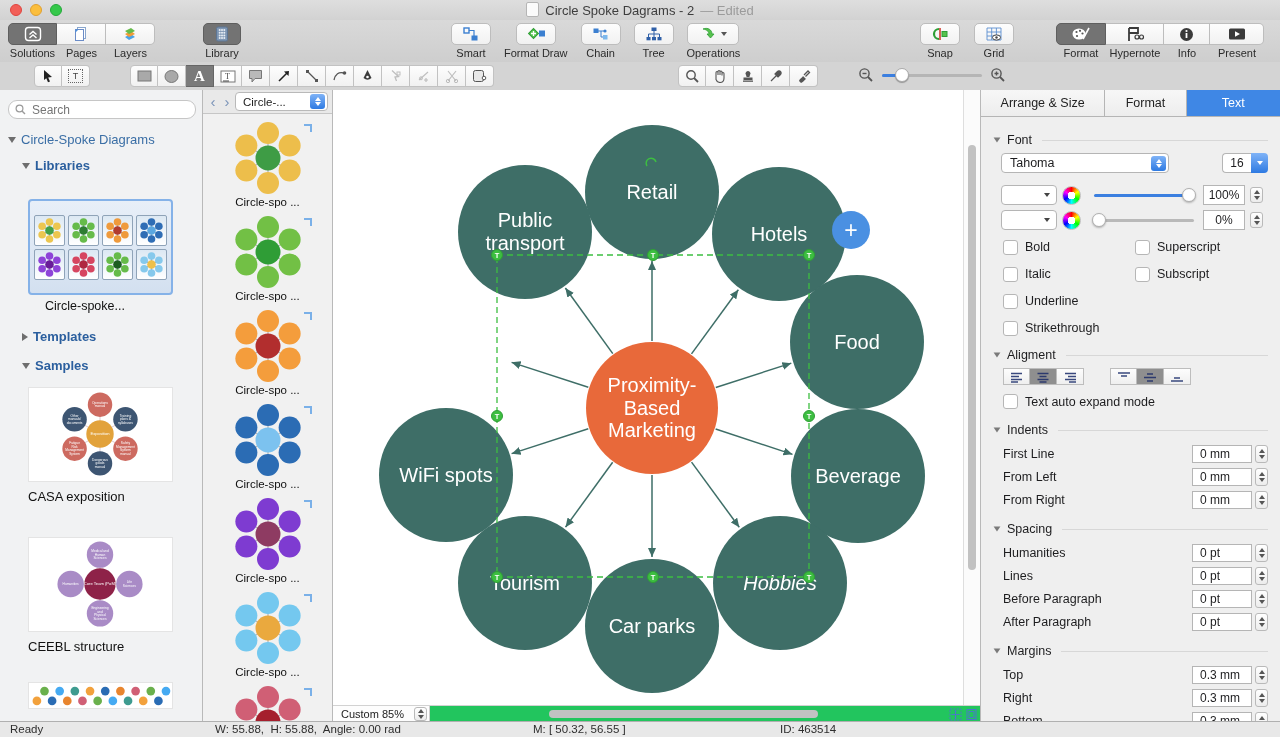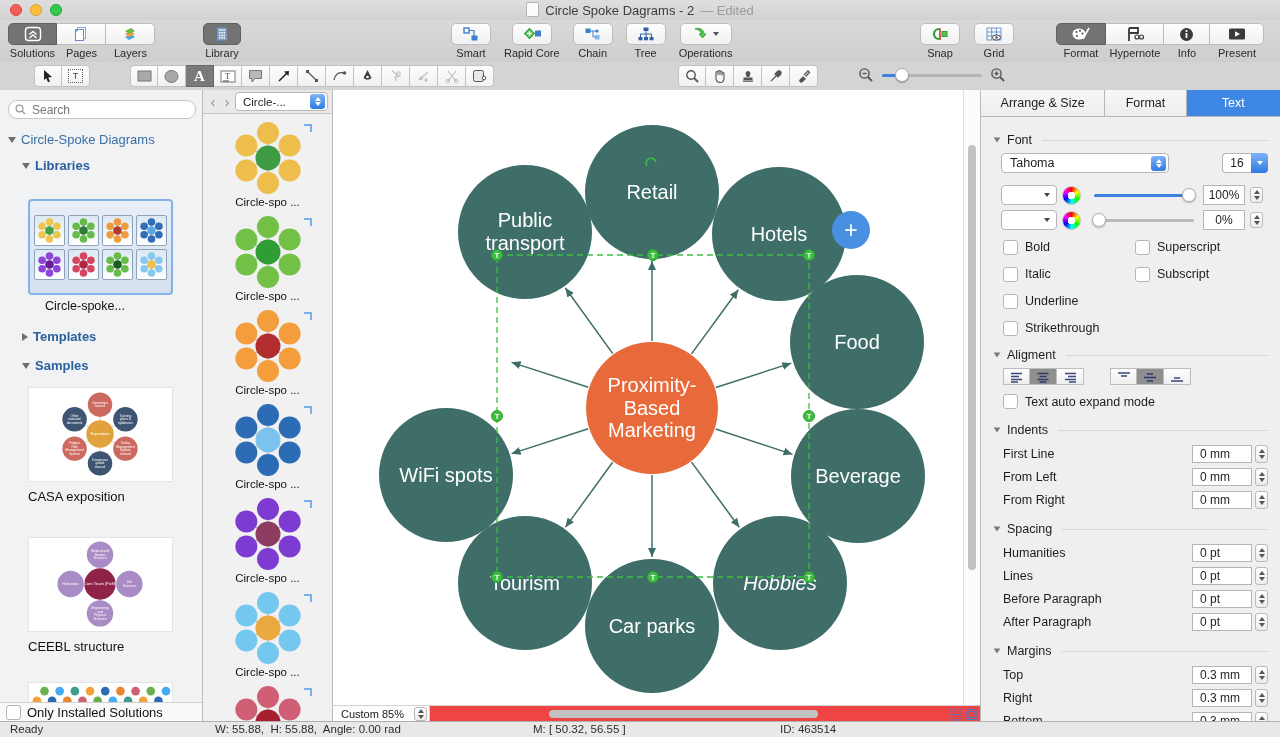--- a/index.html
+++ b/index.html
@@ -83,21 +83,21 @@
   .canvas-wrap{flex:1;background:#fff;position:relative;overflow:hidden}
   .canvas-content{position:absolute;top:0;left:0;width:630px;height:615px;overflow:hidden}
   .diagram-arrows,.diagram-overlay{position:absolute;top:0;left:0}
   .diagram-overlay{pointer-events:none;z-index:6}
   .node{position:absolute;border-radius:50%;display:flex;align-items:center;justify-content:center;color:#fff;font-size:20px;line-height:1.14;text-align:center;z-index:2}
   .node-label{width:90%}
   .hl{background:var(--hl,#B5D3F2);padding:0 5px}
   .plus-btn{position:absolute;border-radius:50%;color:#fff;font-size:23px;display:flex;align-items:center;justify-content:center;z-index:4;font-weight:400}
   .vscroll{position:absolute;top:0;right:0;bottom:17px;width:17px;background:#fbfbfb;border-left:1px solid #dedede;box-sizing:border-box}
   .vthumb{position:absolute;top:55px;left:4px;width:8px;height:425px;border-radius:4px;background:#c2c2c2}
-  .canvas-bottom{position:absolute;left:0;right:0;bottom:0;height:17px;background:#ef4444;border-top:1px solid #d2d2d2;box-sizing:border-box}
+  .canvas-bottom{position:absolute;left:0;right:0;bottom:0;height:17px;background:#22c55e;border-top:1px solid #d2d2d2;box-sizing:border-box}
   .zoom-box{position:absolute;left:0;top:0;bottom:0;width:97px;background:#fdfdfd;border-right:1px solid #cfcfcf;display:flex;align-items:center;justify-content:space-between;padding:0 2px 0 8px;font-size:11px;color:#222;box-sizing:border-box}
   .stepper{width:13px;height:16px;background:linear-gradient(#fff,#ececec);border:1px solid #b9b9b9;border-radius:3px;display:flex;flex-direction:column;align-items:center;justify-content:center;gap:2px;box-sizing:border-box;flex:none}
   .stepper .up{width:0;height:0;border-left:3px solid transparent;border-right:3px solid transparent;border-bottom:4px solid #555}
   .stepper .dn{width:0;height:0;border-left:3px solid transparent;border-right:3px solid transparent;border-top:4px solid #555}
   .hthumb{position:absolute;left:216px;top:4px;width:269px;height:8px;border-radius:4px;background:#c2c2c2}
   .corner-ico{position:absolute;top:2px;width:13px;height:13px;display:flex;align-items:center;justify-content:center}
   
   .inspector{width:300px;background:#efefef;border-left:1px solid #b9b9b9;box-sizing:border-box;overflow:hidden}
   .insp-tabs{height:26px;display:flex;border-bottom:1px solid #b5b5b5}
   .insp-tab{flex:1;display:flex;align-items:center;justify-content:center;font-size:12.5px;color:#222;background:linear-gradient(#f7f7f7,#ededed);border-right:1px solid #b5b5b5}
@@ -231,21 +231,21 @@
         <div class="tb-label">Smart</div>
       </div>
       <div class="tb-item">
         <div class="tb-btn">
           <svg width="20" height="16" viewBox="0 0 20 16">
               <rect x="4" y="4" width="7" height="7" transform="rotate(45 7.5 7.5)" fill="#57c24e" stroke="#2f9e36"></rect>
               <path d="M7.5 5 v5 M5 7.5 h5" stroke="#fff" stroke-width="1.3"></path>
               <rect x="13" y="4.5" width="6" height="6" fill="#3b7fd0"></rect>
             </svg>
         </div>
-        <div class="tb-label">Rapid Core</div>
+        <div class="tb-label">Format Draw</div>
       </div>
       <div class="tb-item">
         <div class="tb-btn">
           <svg width="18" height="16" viewBox="0 0 18 16">
               <path d="M4.5 5 H13 M9 5 V11 M9 11 H14" stroke="#3b7fd0" fill="none"></path>
               <rect x="1.5" y="2.5" width="5" height="4.5" fill="#3b7fd0"></rect>
               <rect x="11" y="9" width="4.5" height="4.5" fill="#7db8ec"></rect>
               <circle cx="13" cy="5" r="1.6" fill="#3b7fd0"></circle>
             </svg>
         </div>
@@ -718,24 +718,20 @@
               <circle cx="92.7" cy="8" r="4.4" fill="#E8852E"></circle>
               <circle cx="100.4" cy="18" r="4.4" fill="#3E9B8F"></circle>
               <circle cx="108.10000000000001" cy="8" r="4.4" fill="#D05F75"></circle>
               <circle cx="115.8" cy="18" r="4.4" fill="#F2A13C"></circle>
               <circle cx="123.5" cy="8" r="4.4" fill="#6AB04C"></circle>
               <circle cx="131.2" cy="18" r="4.4" fill="#2A6CB4"></circle>
               <circle cx="138.9" cy="8" r="4.4" fill="#45AAF2"></circle>
             </svg>
           </div>
       </div>
-      <div class="only-row">
-        <span class="cb"></span>
-        <span>Only Installed Solutions</span>
-      </div>
     </div>
 
     <div class="stencil">
       <div class="stencil-head">
         <span class="nav-arrow">‹</span>
         <span class="nav-arrow">›</span>
         <div class="stencil-select">
           <span>Circle-...</span>
           <span class="bstep">
               <i class="u"></i>

